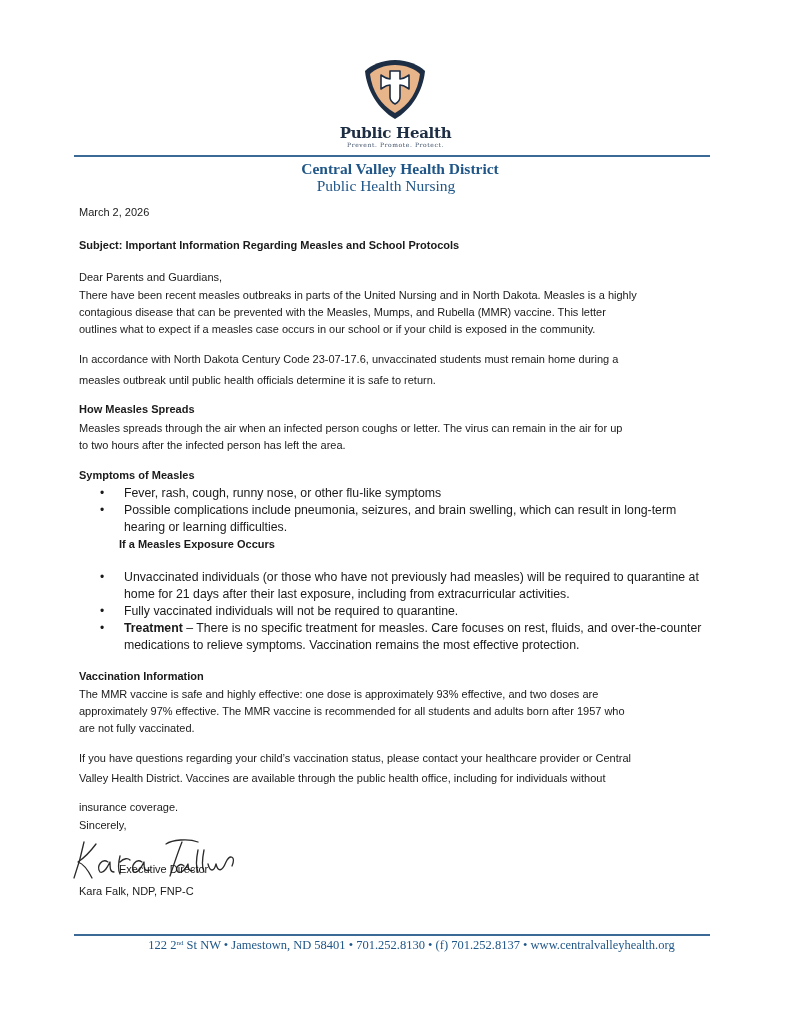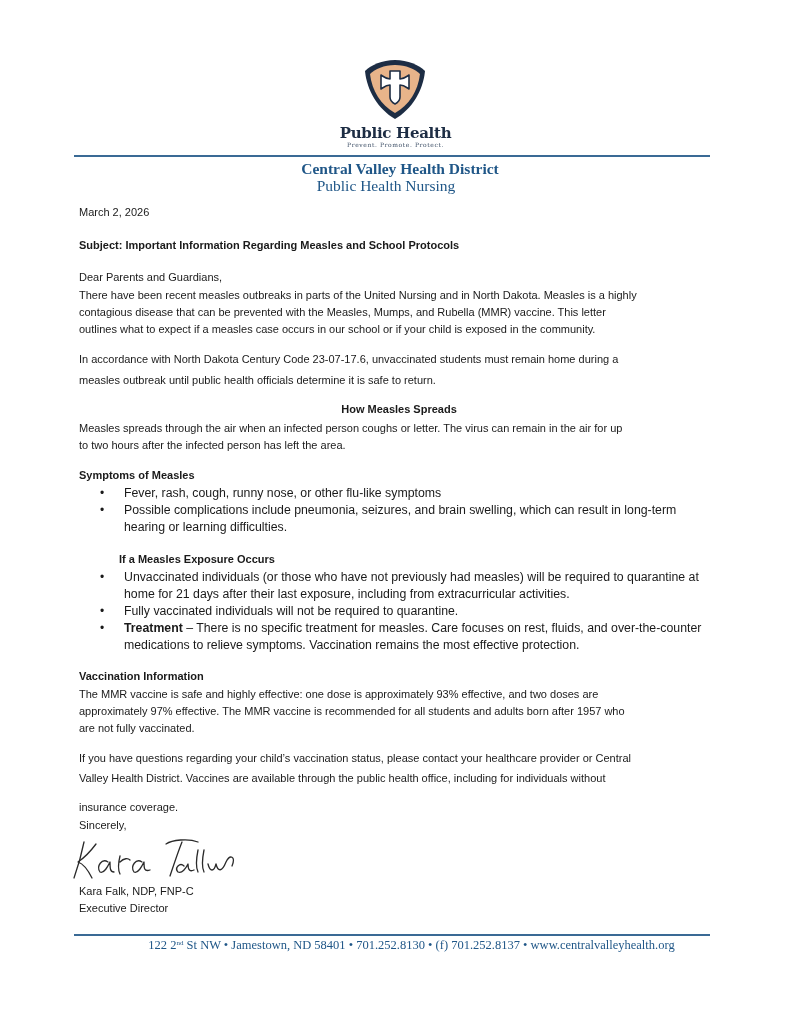--- a/index.html
+++ b/index.html
@@ -52,40 +52,40 @@
   <div>There have been recent measles outbreaks in parts of the United Nursing and in North Dakota. Measles is a highly</div>
   <div>contagious disease that can be prevented with the Measles, Mumps, and Rubella (MMR) vaccine. This letter</div>
   <div>outlines what to expect if a measles case occurs in our school or if your child is exposed in the community.</div>
 </div>
 
 <div class="body-text" style="top:349px; line-height:21px;">
   <div>In accordance with North Dakota Century Code 23-07-17.6, unvaccinated students must remain home during a</div>
   <div>measles outbreak until public health officials determine it is safe to return.</div>
 </div>
 
-<div class="body-text bold" style="top:401px;text-align:center;">How Measles Spreads</div>
+<div class="body-text bold" style="top:401px;">How Measles Spreads</div>
 <div class="body-text" style="top:420px;">
   <div>Measles spreads through the air when an infected person coughs or letter. The virus can remain in the air for up</div>
   <div>to two hours after the infected person has left the area.</div>
 </div>
 
 <div class="body-text bold" style="top:467px;">Symptoms of Measles</div>
 <div class="bullets" style="top:485px;">
   <div class="bullet">
     <span class="dot">•</span>
     <div>Fever, rash, cough, runny nose, or other flu-like symptoms</div>
   </div>
   <div class="bullet">
     <span class="dot">•</span>
     <div>Possible complications include pneumonia, seizures, and brain swelling, which can result in long-term</div>
     <div>hearing or learning difficulties.</div>
   </div>
 </div>
 
-<div class="body-text bold" style="top:551px;padding-left:40px;">If a Measles Exposure Occurs</div>
+<div class="body-text bold" style="top:536px;padding-left:40px;">If a Measles Exposure Occurs</div>
 <div class="bullets" style="top:569px;">
   <div class="bullet">
     <span class="dot">•</span>
     <div>Unvaccinated individuals (or those who have not previously had measles) will be required to quarantine at</div>
     <div>home for 21 days after their last exposure, including from extracurricular activities.</div>
   </div>
   <div class="bullet">
     <span class="dot">•</span>
     <div>Fully vaccinated individuals will not be required to quarantine.</div>
   </div>
@@ -117,18 +117,18 @@
   <path d="M38 26 C32 22 26 30 30 36 C34 38 38 30 40 26 C40 32 40 36 44 36"></path>
   <path d="M50 20 C48 28 48 34 50 38 M50 26 C54 22 58 22 60 24"></path>
   <path d="M72 26 C66 22 60 30 64 36 C68 38 72 30 74 26 C74 32 74 36 80 34"></path>
   <path d="M96 8 C102 4 118 2 128 6 M112 6 C108 16 104 28 100 40"></path>
   <path d="M114 30 C110 26 104 32 108 36 C112 38 116 32 118 28 C118 34 120 36 124 34"></path>
   <path d="M128 14 C126 24 126 32 128 36 M134 14 C132 24 132 32 134 36"></path>
   <path d="M138 28 C140 36 144 36 146 28 C148 36 152 36 156 26 C160 18 166 20 162 30"></path>
 </svg>
 
 <div class="body-text" style="top:883px;">Kara Falk, NDP, FNP-C</div>
-<div class="body-text" style="top:900px;">Executive Director</div>
+<div class="body-text" style="top:861px;margin-left:40px;">Executive Director</div>
 
 <div class="rule-bottom"></div>
 <div class="footer">
   <span>122 2</span><sup>nd</sup><span> St NW • Jamestown, ND 58401 • 701.252.8130 • (f) 701.252.8137 • www.centralvalleyhealth.org</span>
 </div>
 
 </body></html>

